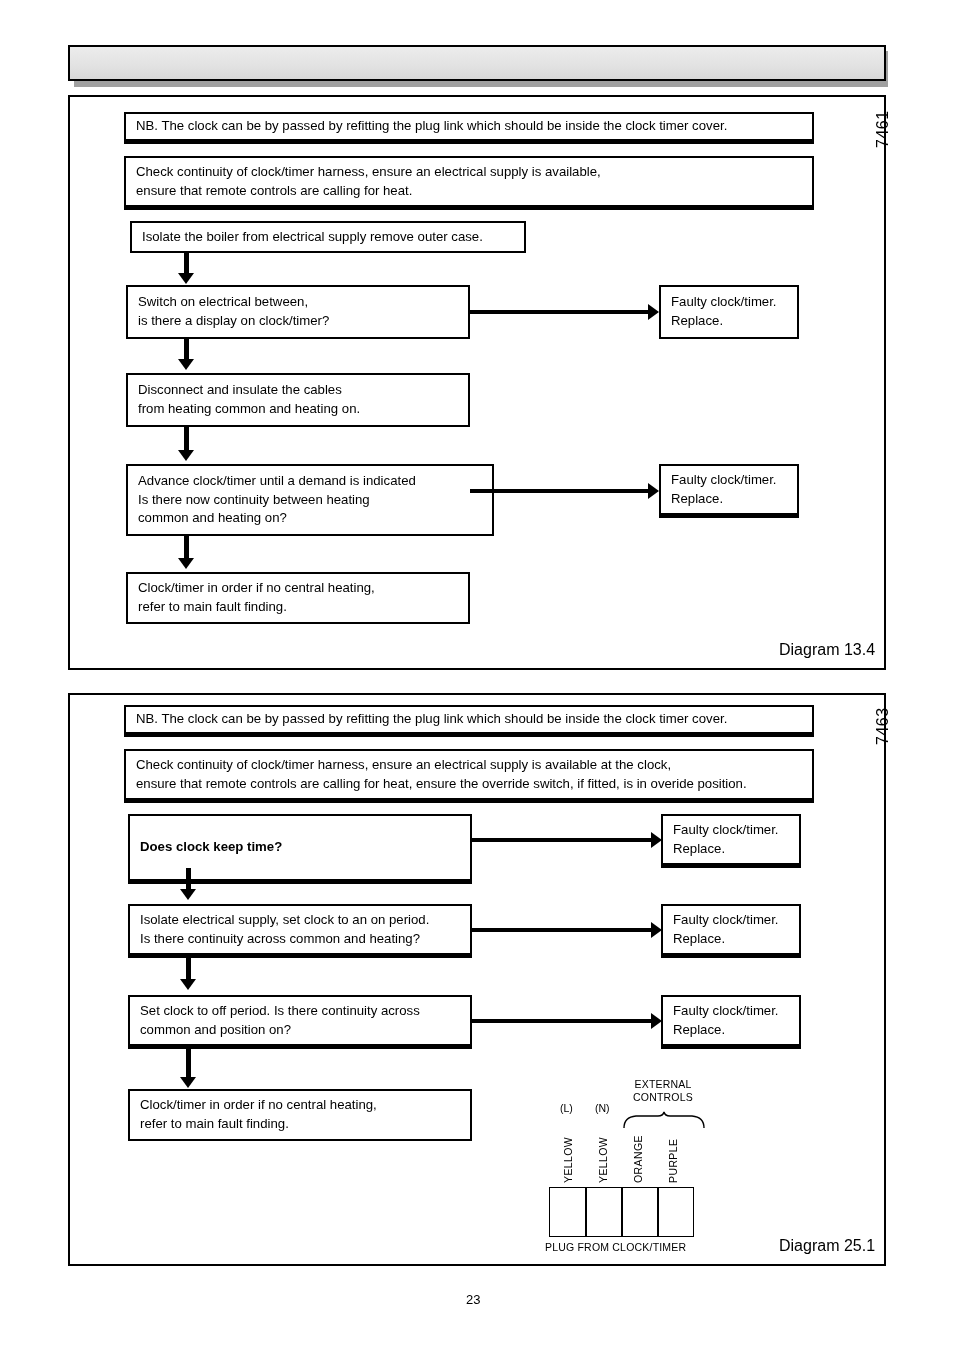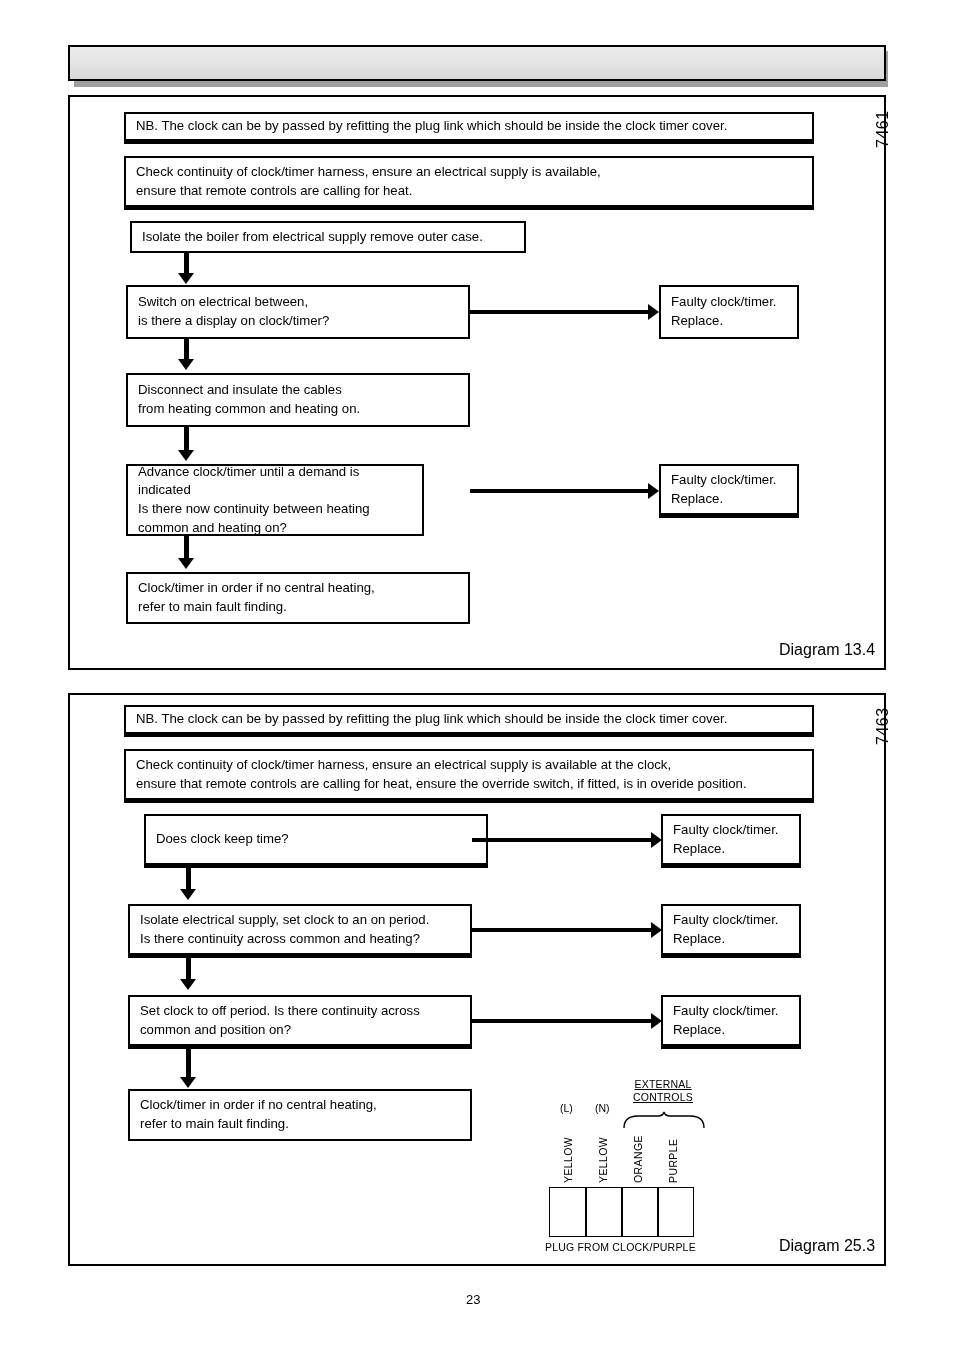--- a/index.html
+++ b/index.html
@@ -128,21 +128,20 @@
     width: 180px;
     height: 180px;
   }
   .plug-title {
     position: absolute;
     font-size: 10.5px;
     text-align: center;
     line-height: 1.22;
     letter-spacing: 0.2px;
     white-space: pre-line;
-    text-decoration: underline;
   }
   .plug-ln {
     position: absolute;
     font-size: 10.5px;
     white-space: nowrap;
   }
   .plug-wire {
     position: absolute;
     font-size: 10.5px;
     letter-spacing: 0.4px;
@@ -212,21 +211,21 @@
 
 <div class="vline" style="left:184px; top:339px; height:26px;"></div>
 <div class="varrow" style="left:178px; top:359px;"></div>
 
 <div class="fbox" style="left:126px; top:373px; width:344px; height:54px;">Disconnect and insulate the cables
 from heating common and heating on.</div>
 
 <div class="vline" style="left:184px; top:427px; height:29px;"></div>
 <div class="varrow" style="left:178px; top:450px;"></div>
 
-<div class="fbox" style="left:126px; top:464px; width:298px; height:72px;">Advance clock/timer until a demand is indicated
+<div class="fbox" style="left:126px; top:464px; width:368px; height:72px;">Advance clock/timer until a demand is indicated
 Is there now continuity between heating
 common and heating on?</div>
 
 <div class="hline" style="left:470px; top:489px; width:185px;"></div>
 <div class="harrow" style="left:648px; top:483px;"></div>
 
 <div class="fbox shadowed" style="left:659px; top:464px; width:140px; height:54px;">Faulty clock/timer.
 Replace.</div>
 
 <div class="vline" style="left:184px; top:536px; height:28px;"></div>
@@ -239,21 +238,21 @@
 
 <div class="panel" id="panel-2"></div>
 
 <div class="refnum" style="left:874px; top:745px;">7463</div>
 
 <div class="fbox shadowed" style="left:124px; top:705px; width:690px; height:32px;">NB. The clock can be by passed by refitting the plug link which should be inside the clock timer cover.</div>
 
 <div class="fbox shadowed" style="left:124px; top:749px; width:690px; height:54px;">Check continuity of clock/timer harness, ensure an electrical supply is available at the clock,
 ensure that remote controls are calling for heat, ensure the override switch, if fitted, is in overide position.</div>
 
-<div class="fbox shadowed" style="left:144px; top:814px; width:344px; height:54px;">Does clock keep time?</div>
+<div class="fbox shadowed" style="left:128px; top:814px; width:344px; height:70px;font-weight:bold;">Does clock keep time?</div>
 
 <div class="hline" style="left:472px; top:838px; width:186px;"></div>
 <div class="harrow" style="left:651px; top:832px;"></div>
 
 <div class="fbox shadowed" style="left:661px; top:814px; width:140px; height:54px;">Faulty clock/timer.
 Replace.</div>
 
 <div class="vline" style="left:186px; top:868px; height:27px;"></div>
 <div class="varrow" style="left:180px; top:889px;"></div>
 
@@ -299,19 +298,19 @@
   <div class="plug-wire" style="left:22px; top:110px;">YELLOW</div>
   <div class="plug-wire" style="left:57px; top:110px;">YELLOW</div>
   <div class="plug-wire" style="left:92px; top:110px;">ORANGE</div>
   <div class="plug-wire" style="left:127px; top:110px;">PURPLE</div>
 
   <div class="plug-body" style="left:9px; top:114px; width:145px; height:50px;"></div>
   <div class="plug-div" style="left:45px; top:114px; height:50px;"></div>
   <div class="plug-div" style="left:81px; top:114px; height:50px;"></div>
   <div class="plug-div" style="left:117px; top:114px; height:50px;"></div>
 
-  <div class="plug-caption" style="left:5px; top:168px;">PLUG FROM CLOCK/PURPLE</div>
+  <div class="plug-caption" style="left:5px; top:168px;">PLUG FROM CLOCK/TIMER</div>
 </div>
 
-<div class="diagram-caption" style="left:779px; top:1237px;">Diagram 25.3</div>
+<div class="diagram-caption" style="left:779px; top:1237px;">Diagram 25.1</div>
 
 <div class="footer-text" id="page-number">23</div>
 <div class="footer-text" id="doc-code">221742D</div>
 
 </body></html>

